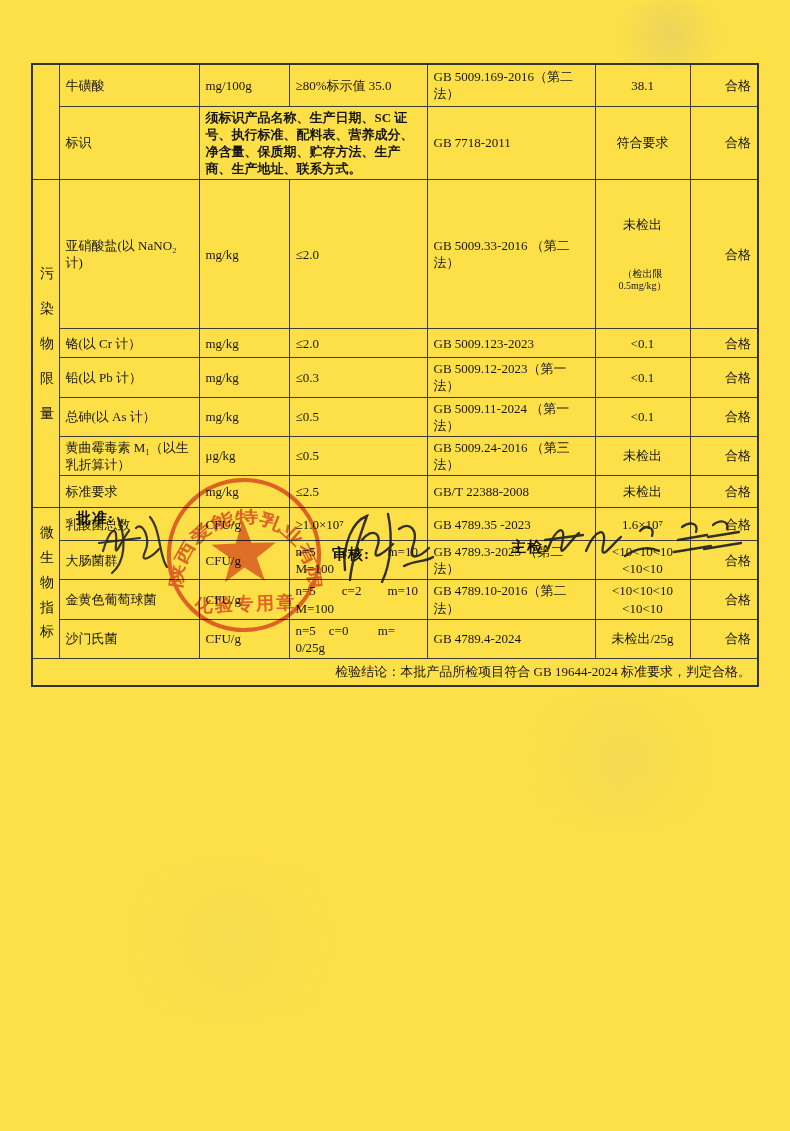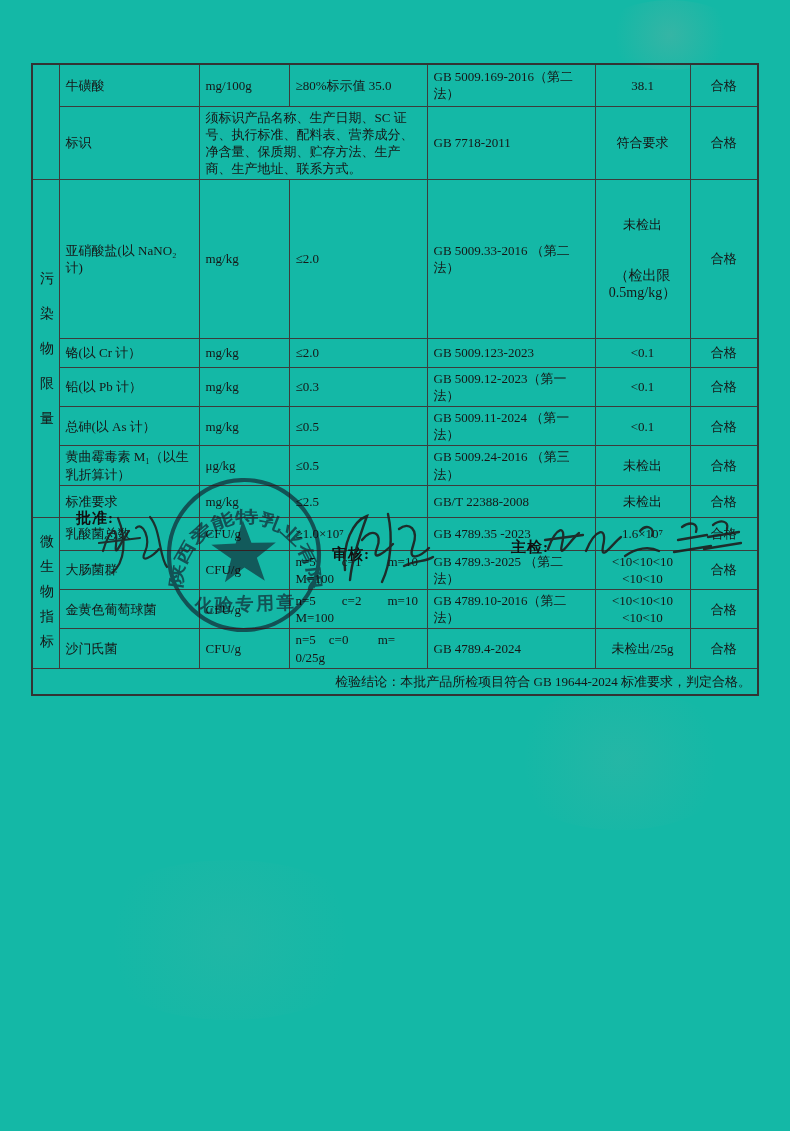--- a/index.html
+++ b/index.html
@@ -1,18 +1,18 @@
 <!DOCTYPE html>
 <html><head>
 <meta charset="utf-8">
 <style>
   html,body{margin:0;padding:0;background:#e8e8e8;}
   .page{
     position:relative;width:790px;height:1131px;margin:0 auto;
-    background:#14b8a6;overflow:hidden;
+    background:#fde047;overflow:hidden;
     font-family:"Liberation Serif","DejaVu Serif",serif;color:#161616;
   }
   .blob{position:absolute;border-radius:50%;pointer-events:none;
     background:radial-gradient(circle, rgba(170,170,162,0.22), rgba(170,170,162,0) 70%);}
   table.report{
     position:absolute;left:31px;top:63px;width:726px;
     border-collapse:collapse;table-layout:fixed;
   }
   table.report td{
     border:1.6px solid #3c3c3c;padding:2px 6px;font-size:13px;
@@ -21,23 +21,23 @@
   table.report{border:2.4px solid #333;}
   td.cat{padding:0;text-align:center;}
   .vtext{display:inline-block;width:16px;word-break:break-all;font-size:14px;text-align:center;}
   .vtext-tall{line-height:2.5;}
   .vtext-short{line-height:1.78;}
   td.c-item{text-align:left;padding-left:8px;}
   td.c-unit{text-align:left;padding-left:9px;}
   td.c-std{text-align:left;padding-left:8px;white-space:pre-wrap;}
   td.c-method{text-align:left;padding-left:8px;}
   td.c-result{text-align:center;white-space:pre-wrap;}
-  td.c-concl{text-align:center;}
-  td.c-req{text-align:left;padding:3px 8px;font-size:12.5px;line-height:1.38;}
-  .result-note{font-size:14px;line-height:1.2;}
+  td.c-concl{text-align:right;}
+  td.c-req{text-align:left;padding:3px 8px;font-size:12.5px;line-height:1.38;font-weight:bold;}
+  .result-note{font-size:10px;line-height:1.2;}
   td.conclusion-cell{text-align:right;padding-left:64px;font-size:13.5px;}
   .hr1{height:42px}.hr2{height:60px}.hr3{height:38px}.hr4{height:29px}
   .hr5{height:29px}.hr6{height:29px}.hr7{height:34px}.hr8{height:32px}
   .hr9{height:33px}.hr10{height:35px}.hr11{height:35px}.hr12{height:29px}
   .hr13{height:27px}
   .sig-label{position:absolute;font-size:15px;font-weight:600;letter-spacing:1px;color:#101010;}
   #sig-approve-label{left:76px;top:509px;}
   #sig-review-label{left:332px;top:545px;}
   #sig-inspect-label{left:511px;top:538px;}
   .sig-svg{position:absolute;left:0;top:0;pointer-events:none;}

